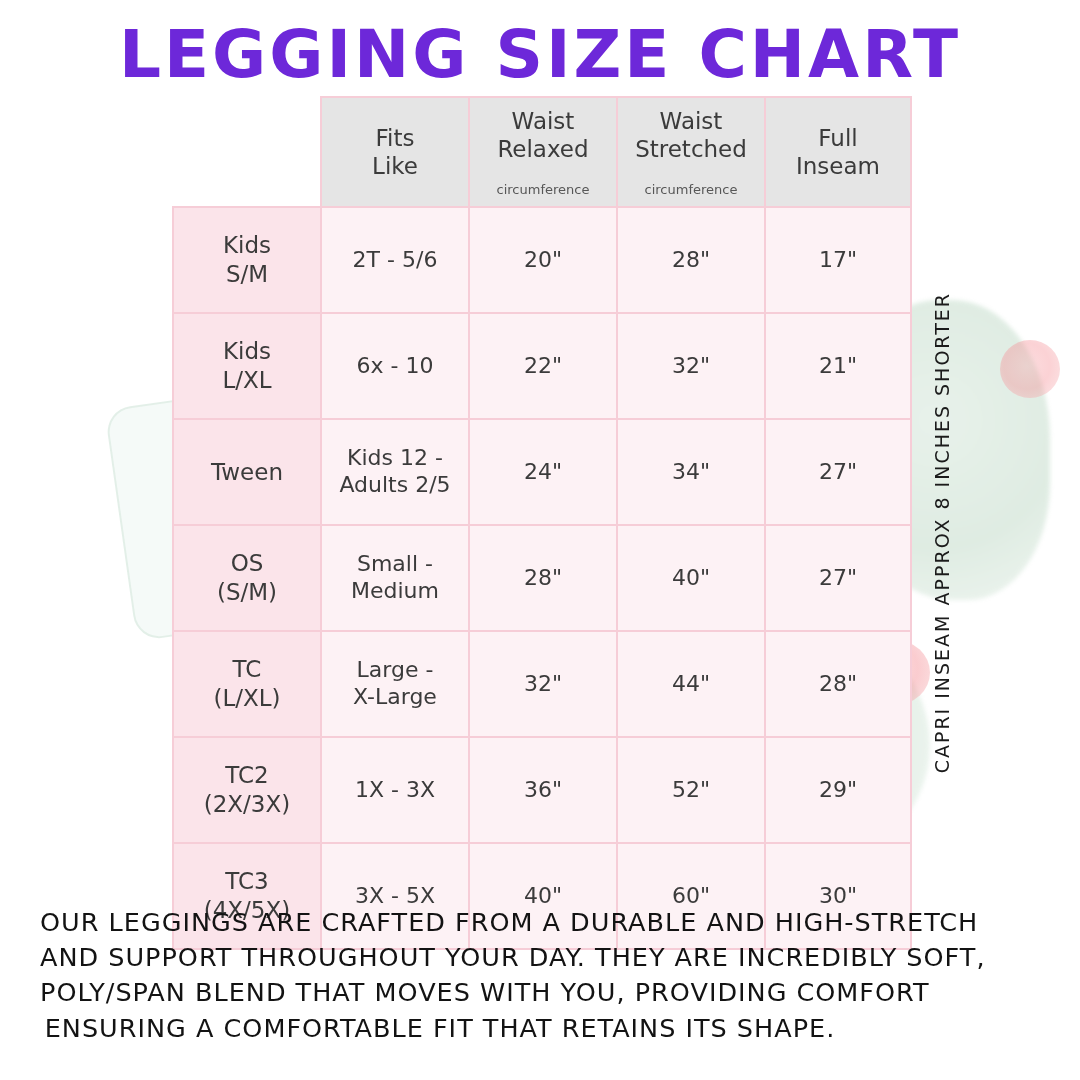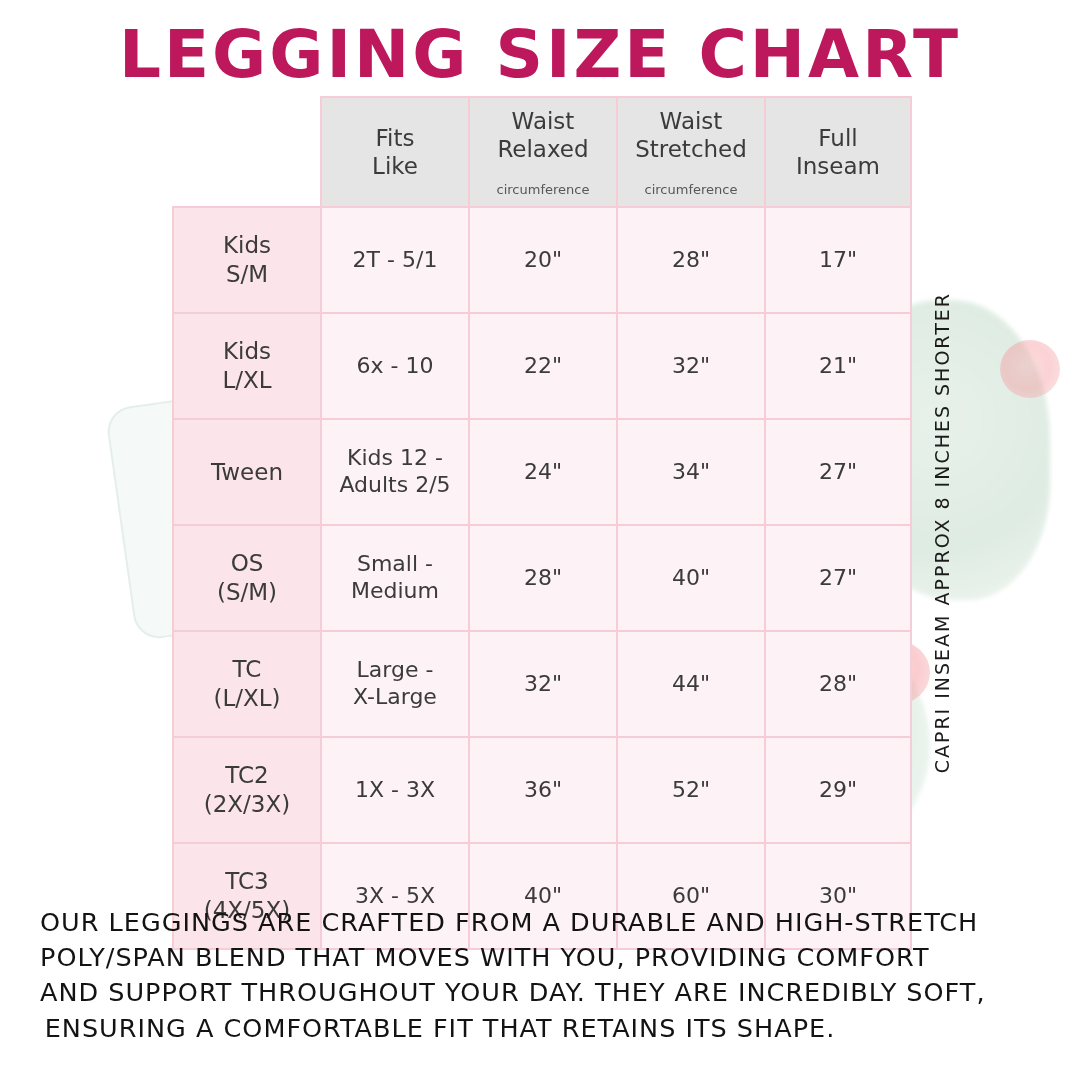--- a/index.html
+++ b/index.html
@@ -100,21 +100,21 @@
   .title {
     position: absolute;
     top: 16px;
     left: 0;
     width: 1080px;
     text-align: center;
     font-family: "DejaVu Sans", sans-serif;
     font-weight: 700;
     font-size: 66px;
     letter-spacing: 3px;
-    color: #be185d;
+    color: #6d28d9;
     white-space: nowrap;
   }
 
   .chart-wrap {
     position: absolute;
     left: 172px;
     top: 96px;
     width: 738px;
   }
 
@@ -264,21 +264,21 @@
           </th>
         </tr>
       </thead>
       <tbody>
         <tr>
           <td class="row-head">
             <span>Kids</span><br>
             <span>S/M</span>
           </td>
           <td class="cell">
-            <span>2T - 5/1</span><br>
+            <span>2T - 5/6</span><br>
             <span></span>
           </td>
           <td class="cell">20"</td>
           <td class="cell">28"</td>
           <td class="cell">17"</td>
         </tr>
         <tr>
           <td class="row-head">
             <span>Kids</span><br>
             <span>L/XL</span>
@@ -359,18 +359,18 @@
       </tbody>
     </table>
   </div>
 
   <div class="side-note">
     <span>CAPRI INSEAM APPROX 8 INCHES SHORTER</span>
   </div>
 
   <div class="footer">
     <div>OUR LEGGINGS ARE CRAFTED FROM A DURABLE AND HIGH-STRETCH</div>
+    <div>AND SUPPORT THROUGHOUT YOUR DAY. THEY ARE INCREDIBLY SOFT,</div>
     <div>POLY/SPAN BLEND THAT MOVES WITH YOU, PROVIDING COMFORT</div>
-    <div>AND SUPPORT THROUGHOUT YOUR DAY. THEY ARE INCREDIBLY SOFT,</div>
     <div>ENSURING A COMFORTABLE FIT THAT RETAINS ITS SHAPE.</div>
   </div>
 
 </div>
 
 </body></html>

